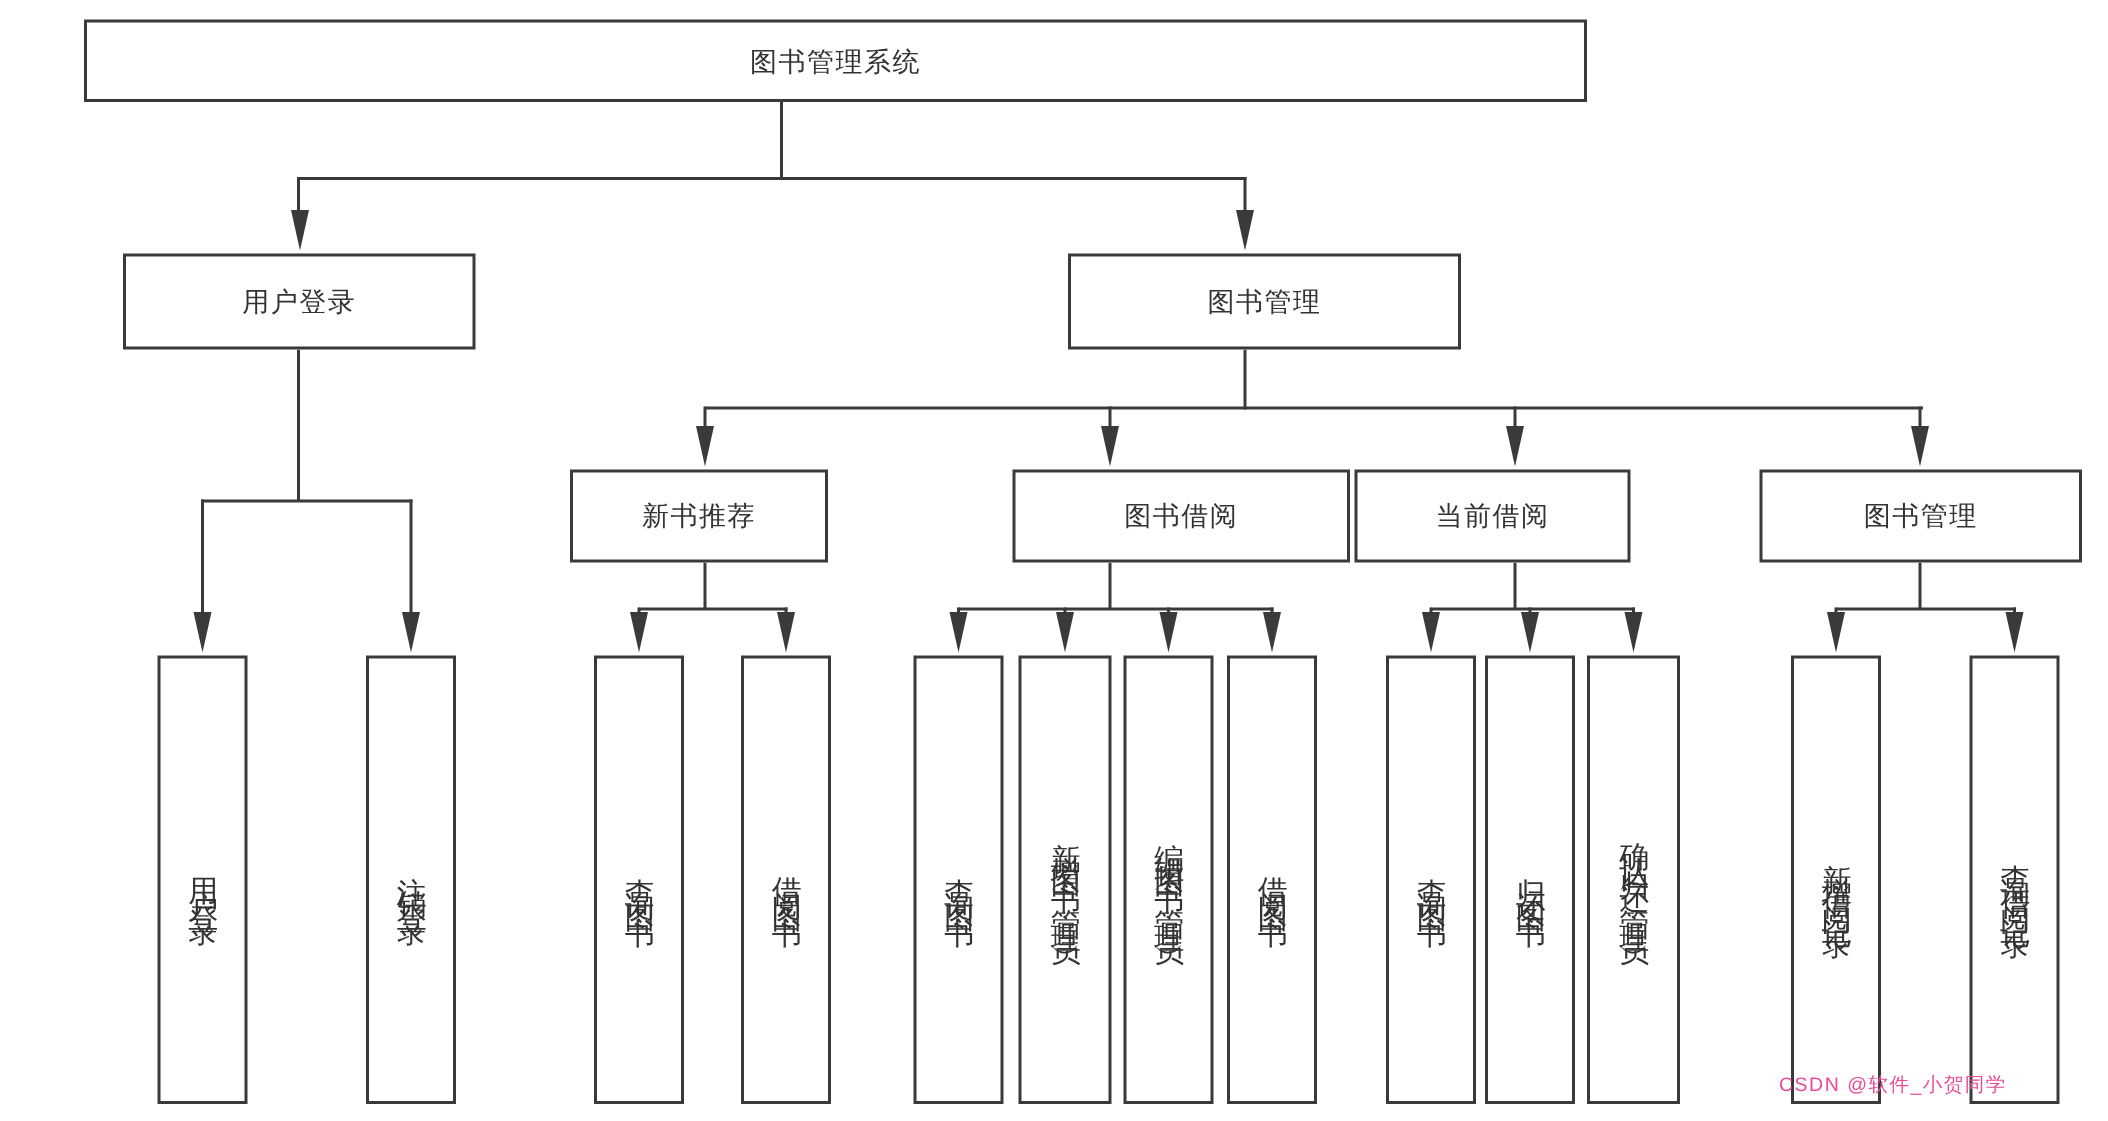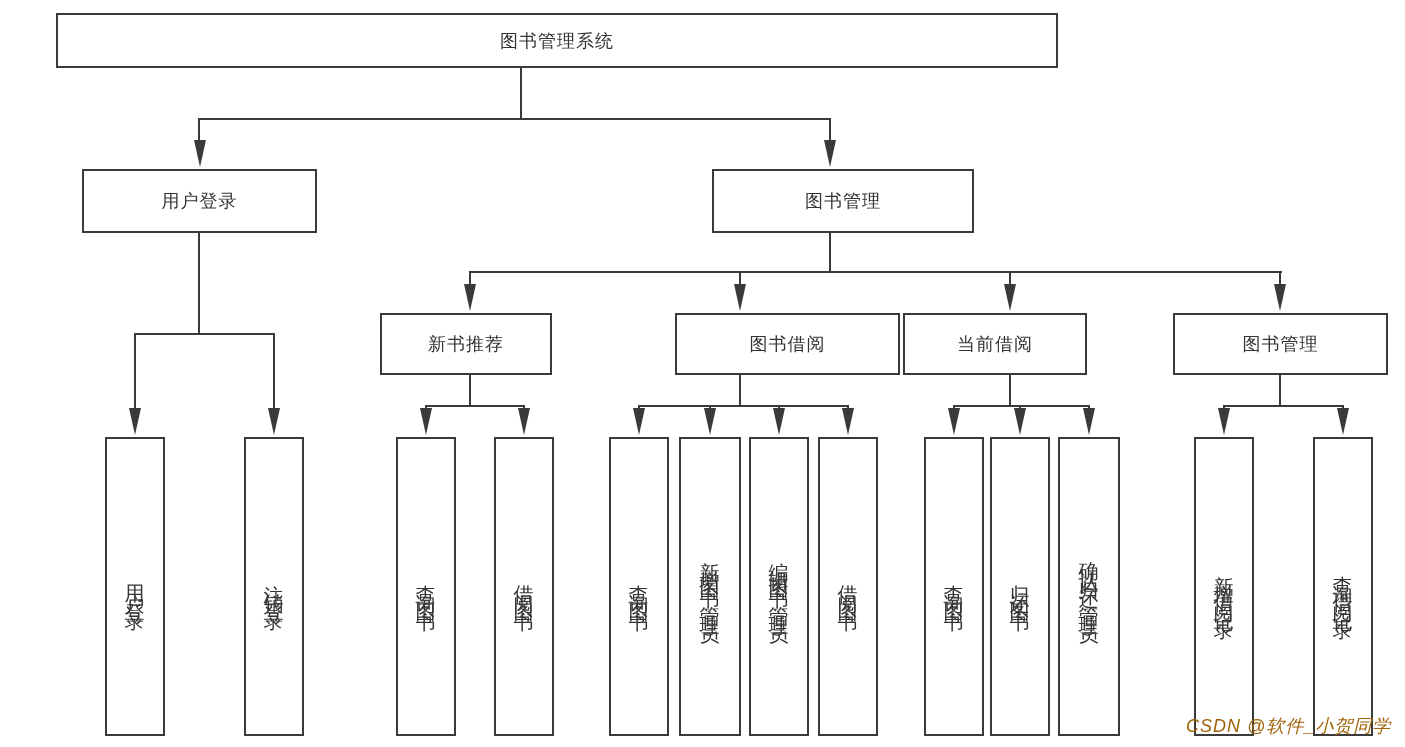--- a/index.html
+++ b/index.html
@@ -58,26 +58,25 @@
     height: 0;
     border-left: 6px solid transparent;
     border-right: 6px solid transparent;
     border-top: 27px solid #3a3a3a;
     z-index: 1;
   }
   .watermark {
     position: absolute;
     left: 1186px;
     top: 714px;
-    font-size: 18px;
-    color: #a16207;
+    font-size: 13px;
+    color: #ec4899;
     letter-spacing: 1px;
     z-index: 5;
     white-space: nowrap;
-    font-style: italic;
   }
 </style>
 </head>
 <body>
 
 <div class="stage">
 
   <div class="node" style="left:20px; top:13px; width:1002px; height:55px;margin-left:36px;">图书管理系统</div>
 
   <div class="vl" style="left:520px; top:68px; height:51px;"></div>

